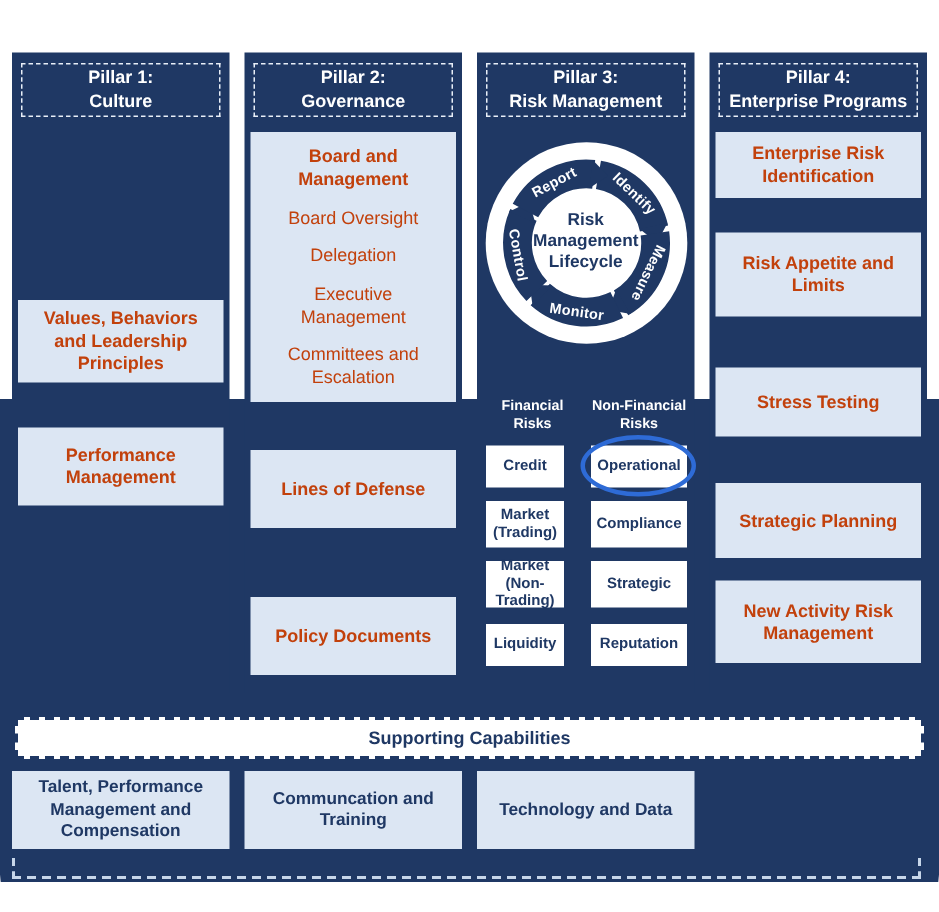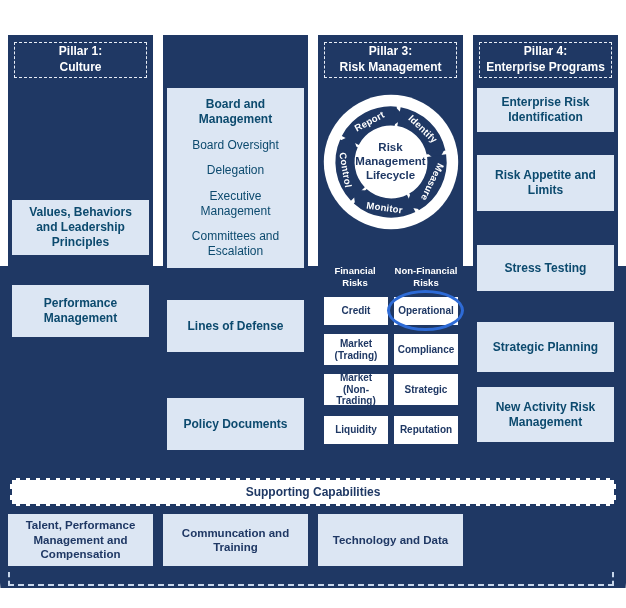--- a/index.html
+++ b/index.html
@@ -10,21 +10,21 @@
   .band-dash{position:absolute;left:8px;width:606px;bottom:22px;height:14px;
     border:2px dashed #c7d6ea;border-top:none;box-sizing:border-box;}
 
   .pillar{position:absolute;top:35px;width:145px;height:427px;background:#1f3864;}
   .p1{left:8px}.p2{left:163px}.p3{left:318px}.p4{left:473px}
 
   .pillar-header{position:absolute;left:6px;right:6px;top:7px;height:36px;
     border:1.6px dashed #e8eef7;color:#ffffff;font-weight:bold;font-size:12px;line-height:1.3;
     display:flex;align-items:center;justify-content:center;text-align:center;white-space:pre-line;box-sizing:border-box;}
 
-  .lightbox{position:absolute;left:4px;right:4px;background:#dce6f3;color:#0c4a6e;
+  .lightbox{position:absolute;left:4px;right:4px;background:#dce6f3;color:#c2410c;
     font-weight:bold;font-size:12px;line-height:1.25;display:flex;align-items:center;justify-content:center;
     text-align:center;padding:4px 6px;box-sizing:border-box;}
 
   
   .p1-a{top:165px;height:55px}
   .p1-b{top:250px;height:52px}
 
   
   .gov-box{top:53px;height:180px;flex-direction:column;justify-content:space-between;padding:9px 4px;}
   .gov-title{font-weight:bold;white-space:pre-line;}
@@ -38,21 +38,21 @@
     display:flex;align-items:center;justify-content:center;text-align:center;color:#1f3864;
     font-weight:bold;font-size:11.5px;line-height:1.2;white-space:pre-line;}
   .cycle-label{fill:#ffffff;font-weight:bold;font-size:10px;text-anchor:middle;
     font-family:"Liberation Sans",sans-serif;letter-spacing:0.2px;}
   .risk-label{position:absolute;top:228px;height:28px;color:#ffffff;font-weight:bold;font-size:9.5px;
     line-height:1.3;text-align:center;white-space:pre-line;display:flex;align-items:center;justify-content:center;}
   .rl-fin{left:5px;width:64px}
   .rl-nonfin{left:75px;width:66px}
   .riskbox{position:absolute;background:#ffffff;color:#1f3864;font-weight:bold;font-size:10px;line-height:1.15;
     display:flex;align-items:center;justify-content:center;text-align:center;box-sizing:border-box;padding:2px;white-space:pre-line;}
-  .rb-l{left:6px;width:64px}
+  .rb-l{left:6px;width:52px}
   .rb-r{left:76px;width:64px}
   .r1{top:262px;height:28px}
   .r2{top:299px;height:31px}
   .r3{top:339px;height:31px}
   .r4{top:381px;height:28px}
   .op-ellipse{position:absolute;left:69px;top:255px;width:77px;height:41px;
     border:3px solid #2e6bd6;border-radius:50%;box-sizing:border-box;pointer-events:none;}
 
   
   .p4-a{top:53px;height:44px}
@@ -79,20 +79,22 @@
   <div class="band-dash"></div>
 
   <div class="pillar p1">
     <div class="pillar-header">Pillar 1:
 Culture</div>
     <div class="lightbox p1-a">Values, Behaviors and Leadership Principles</div>
     <div class="lightbox p1-b">Performance Management</div>
   </div>
 
   <div class="pillar p2">
+    <div class="pillar-header">Pillar 2:
+Governance</div>
     <div class="lightbox gov-box">
       <div class="gov-title">Board and
 Management</div>
       <div class="gov-item">Board Oversight</div>
       <div class="gov-item">Delegation</div>
       <div class="gov-item">Executive
 Management</div>
       <div class="gov-item">Committees and
 Escalation</div>
     </div>

